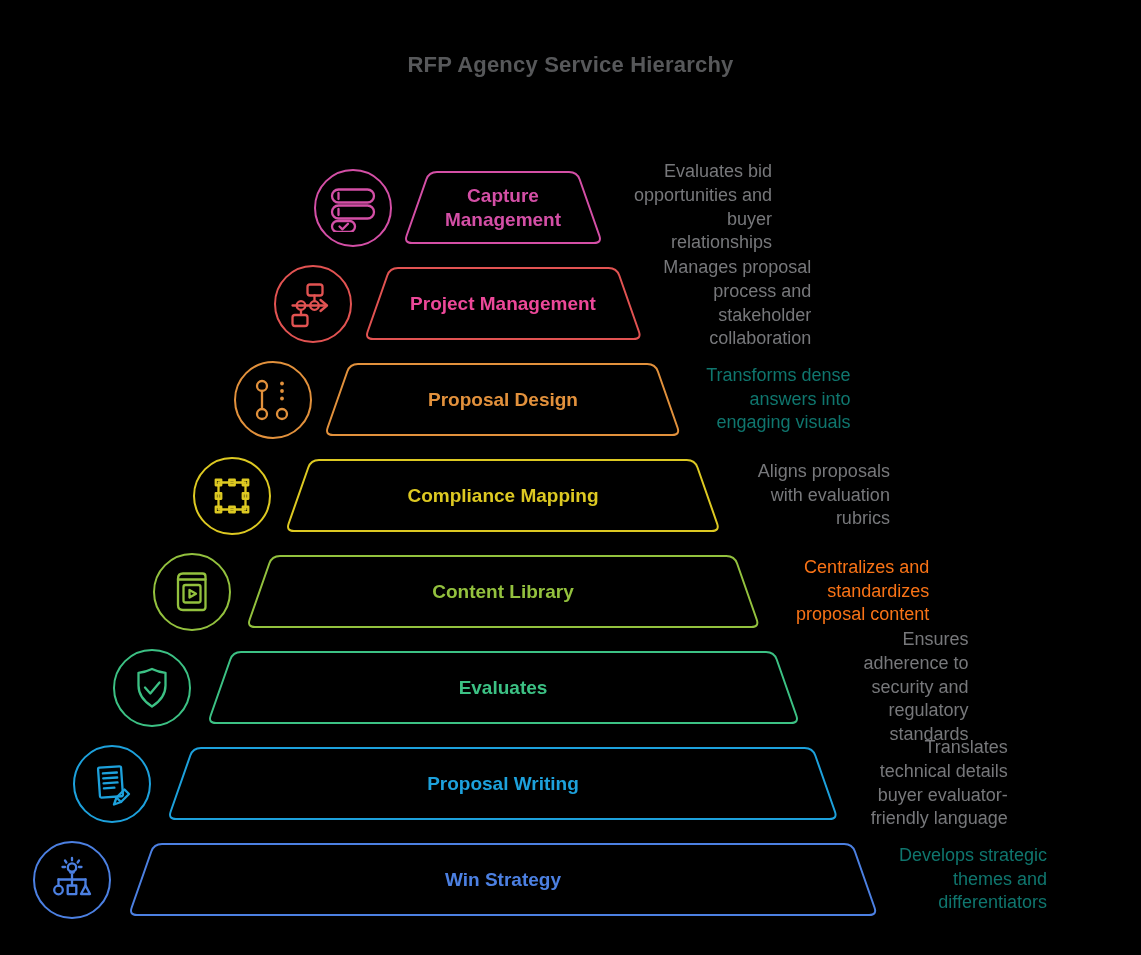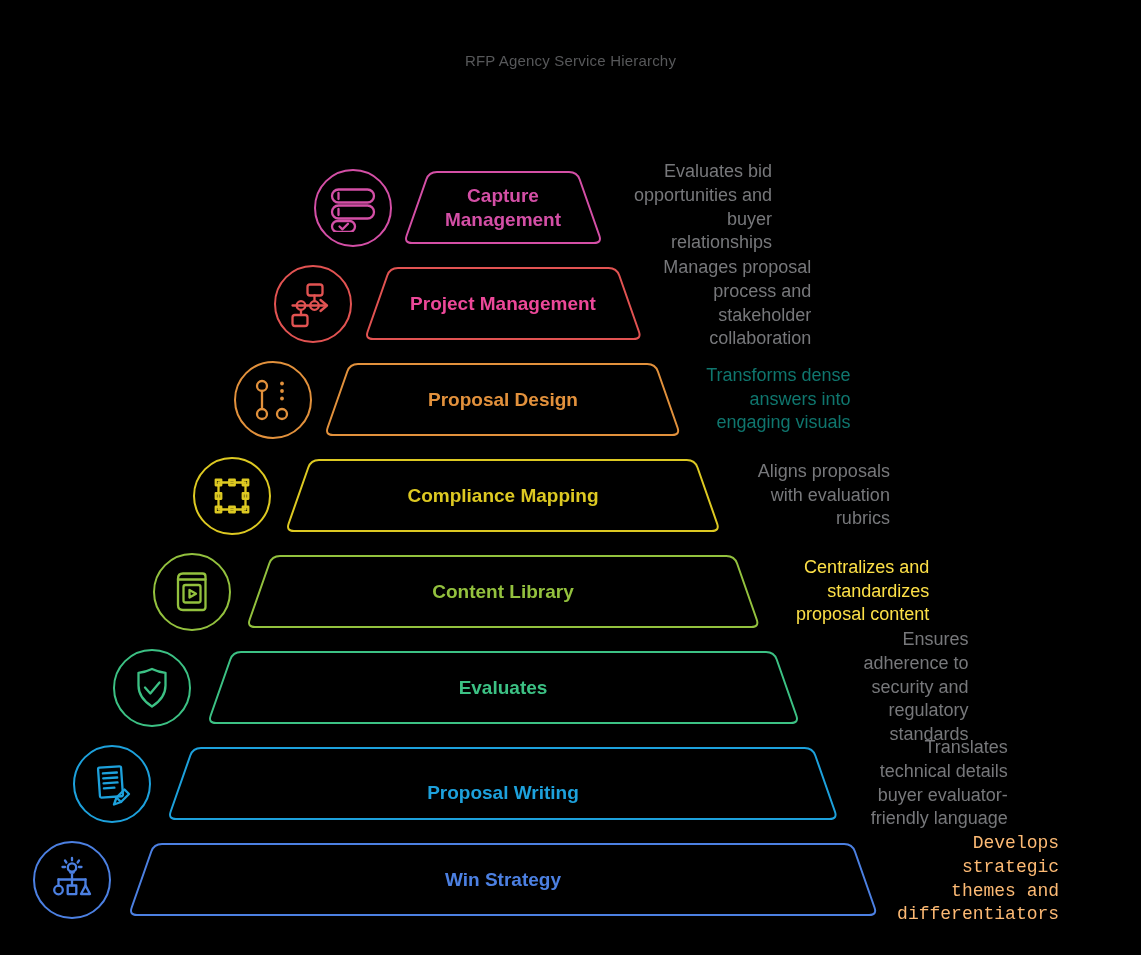--- a/index.html
+++ b/index.html
@@ -2,21 +2,21 @@
 <html><head>
 <meta charset="utf-8">
 <style>
   html,body{margin:0;padding:0;background:#000;}
   #stage{
     position:relative;width:1141px;height:955px;background:#000;overflow:hidden;
     font-family:"Liberation Sans", sans-serif;
   }
   .title{
     position:absolute;left:0;top:52px;width:1141px;text-align:center;
-    font-size:15px;font-weight:normal;letter-spacing:0.2px;
+    font-size:22px;font-weight:bold;letter-spacing:0.2px;
   }
   .level .shape{position:absolute;}
   .level .shape path{fill:none;stroke-width:2;}
   .level .label{
     position:absolute;height:71px;display:flex;align-items:center;justify-content:center;
     text-align:center;font-size:19px;font-weight:bold;line-height:1.25;
   }
   .level .desc{
     position:absolute;height:71px;width:150px;display:flex;align-items:center;
     font-size:18px;line-height:1.32;text-align:right;
@@ -121,21 +121,21 @@
         <path d="M15 5.5 H34.5 Q37.5 5.5 37.5 8.5 V39 Q37.5 42 34.5 42 H15 Q10 42 10 37 V10.5 Q10 5.5 15 5.5 Z"></path>
         <path d="M10 11.5 H37.5"></path>
         <rect x="15.5" y="17" width="17" height="17.5" rx="2"></rect>
         <path d="M21.5 22 L28 25.75 L21.5 29.5 Z"></path>
       </svg>
     </div>
     <svg class="shape" width="516.4" height="75" style="left: 244.8px; top: 554px;">
         <path d="M24.3 9.5 Q 27.0 2.0 35.0 2.0 L481.4 2.0 Q 489.4 2.0 492.1 9.5 L511.7 65.5 Q 514.4 73.0 506.4 73.0 L10.0 73.0 Q 2.0 73.0 4.7 65.5 Z" stroke="#93c13e"></path>
       </svg>
     <div class="label" style="left: 271.8px; top: 556px; width: 462.4px; color: rgb(147, 193, 62);">Content Library</div>
-    <div class="desc" style="left: 779.2px; top: 556px; color: #fde047;">Centralizes and standardizes proposal content</div>
+    <div class="desc" style="left: 779.2px; top: 556px; color: #f97316;">Centralizes and standardizes proposal content</div>
   </div>
 
   <div class="level">
     <div class="icon-circle" style="left: 113px; top: 648.5px; border-color: rgb(60, 193, 132); color: rgb(60, 193, 132);">
       <svg class="ico" width="48" height="48" viewBox="0 0 48 48">
         <path d="M24 5 C28.5 7.2 33 8.3 37.5 8.8 L37.5 21.5 C37.5 30.7 32.8 36.9 24 42.5 C15.2 36.9 10.5 30.7 10.5 21.5 L10.5 8.8 C15 8.3 19.5 7.2 24 5 Z"></path>
         <path d="M17 23.5 L22.3 29.5 L31.5 18.5"></path>
       </svg>
     </div>
     <svg class="shape" width="595" height="75" style="left: 205.5px; top: 650px;">
@@ -155,21 +155,21 @@
           <path d="M15.5 23 H29.5"></path>
           <path d="M15.5 28 H26"></path>
         </g>
         <path d="M36.5 29.5 L41 34 L33 42 L26 44.5 L28.5 37.5 Z"></path>
         <path d="M28.5 37.5 L33 42"></path>
       </svg>
     </div>
     <svg class="shape" width="673.5999999999999" height="75" style="left: 166.2px; top: 746px;">
         <path d="M24.3 9.5 Q 27.0 2.0 35.0 2.0 L638.6 2.0 Q 646.6 2.0 649.3 9.5 L668.9 65.5 Q 671.6 73.0 663.6 73.0 L10.0 73.0 Q 2.0 73.0 4.7 65.5 Z" stroke="#1da1dc"></path>
       </svg>
-    <div class="label" style="left: 193.2px; top: 748px; width: 619.6px; color: rgb(29, 161, 220); margin-top: 9px;">Proposal Writing</div>
+    <div class="label" style="left: 193.2px; top: 748px; width: 619.6px; color: rgb(29, 161, 220);">Proposal Writing</div>
     <div class="desc" style="left: 857.8px; top: 748px; color: rgb(119, 120, 123);">Translates technical details buyer evaluator-friendly language</div>
   </div>
 
   <div class="level">
     <div class="icon-circle" style="left: 32.6px; top: 840.5px; border-color: rgb(76, 128, 226); color: rgb(76, 128, 226);">
       <svg class="ico" width="48" height="48" viewBox="0 0 48 48">
         <circle cx="24" cy="11.5" r="4.2"></circle>
         <path d="M22.3 16.5 H25.7"></path>
         <path d="M24 2 V4.3"></path>
         <path d="M17 4.5 L18.4 6.5"></path>
@@ -183,15 +183,15 @@
         <path d="M37.5 23.5 V29.5"></path>
         <circle cx="10.5" cy="34" r="4.3"></circle>
         <rect x="19.7" y="29.5" width="8.6" height="8.6"></rect>
         <path d="M37.5 29.5 L42 38 H33 Z"></path>
       </svg>
     </div>
     <svg class="shape" width="752.1999999999999" height="75" style="left: 126.9px; top: 842px;">
         <path d="M24.3 9.5 Q 27.0 2.0 35.0 2.0 L717.2 2.0 Q 725.2 2.0 727.9 9.5 L747.5 65.5 Q 750.2 73.0 742.2 73.0 L10.0 73.0 Q 2.0 73.0 4.7 65.5 Z" stroke="#4c80e2"></path>
       </svg>
     <div class="label" style="left: 153.9px; top: 844px; width: 698.2px; color: rgb(76, 128, 226);">Win Strategy</div>
-    <div class="desc" style="left: 897.1px; top: 844px; color: #fdba74; font-family: Liberation Mono, monospace;">Develops strategic themes and differentiators</div>
+    <div class="desc" style="left: 897.1px; top: 844px; color: #0f766e;">Develops strategic themes and differentiators</div>
   </div>
 </div>
 
 </body></html>

